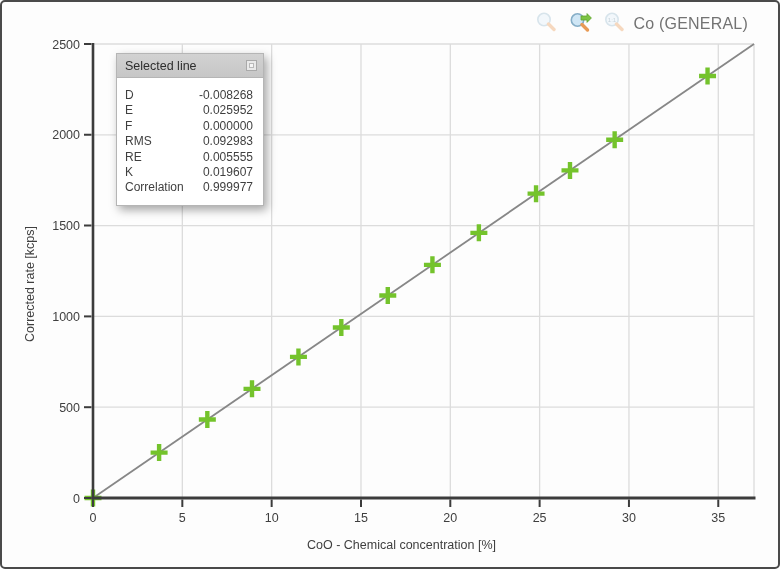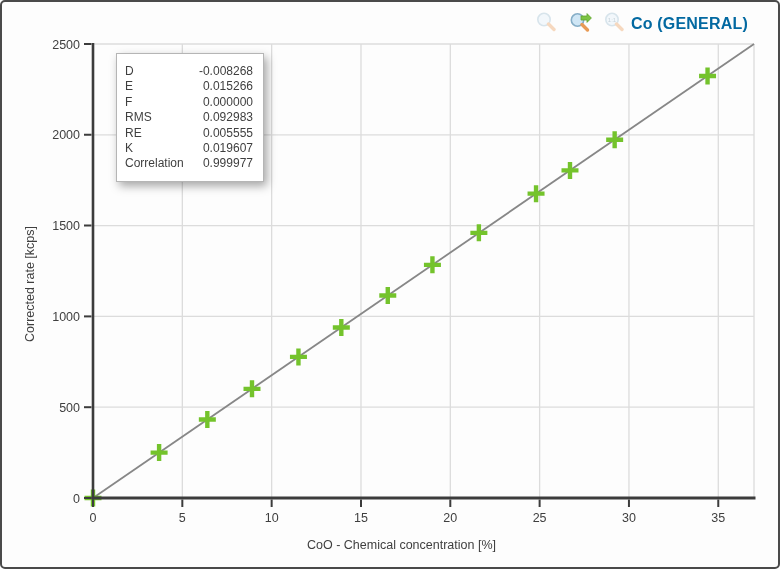--- a/index.html
+++ b/index.html
@@ -11,21 +11,21 @@
     border-radius:5px;
     box-sizing:border-box;
     overflow:hidden;
     font-family:"Liberation Sans","DejaVu Sans",sans-serif;
     color:#3f3f3f;
   }
   #chart{position:absolute;left:0;top:0;}
   
   .page-title{
     position:absolute;top:13px;right:30px;
-    font-size:16px;font-weight:bold;color:#0369a1;
+    font-size:16px;font-weight:normal;color:#737373;
     letter-spacing:.2px;
   }
   .toolbar{position:absolute;top:9px;left:533px;display:flex;gap:11px;}
   .tool{width:23px;height:23px;display:inline-block;}
   .tool.dim{opacity:.42;}
   
   .panel{
     position:absolute;left:114px;top:51px;width:146px;
     background:#fff;
     border:1px solid #b5b5b5;
@@ -138,28 +138,34 @@
         <circle cx="9" cy="8.5" r="6.2" fill="#e3f1fa" stroke="#a5c2d4" stroke-width="1.6"></circle>
         <text x="9" y="10.6" font-size="6" font-family="Liberation Sans, sans-serif" fill="#7c97a8" text-anchor="middle">1:1</text>
         <line x1="13.5" y1="13" x2="19" y2="18.5" stroke="#eda76b" stroke-width="3.4" stroke-linecap="round"></line>
       </svg>
     </span>
   </div>
 
   <div class="page-title">Co (GENERAL)</div>
 
   <div class="panel">
+    <div class="panel-header">
+      <span>Selected line</span>
+      <span class="pin">
+          <span class="pin-inner"></span>
+        </span>
+    </div>
     <div class="panel-body">
       <div class="prow">
           <span class="plabel">D</span>
           <span class="pval">-0.008268</span>
         </div>
       <div class="prow">
           <span class="plabel">E</span>
-          <span class="pval">0.015266</span>
+          <span class="pval">0.025952</span>
         </div>
       <div class="prow">
           <span class="plabel">F</span>
           <span class="pval">0.000000</span>
         </div>
       <div class="prow">
           <span class="plabel">RMS</span>
           <span class="pval">0.092983</span>
         </div>
       <div class="prow">

